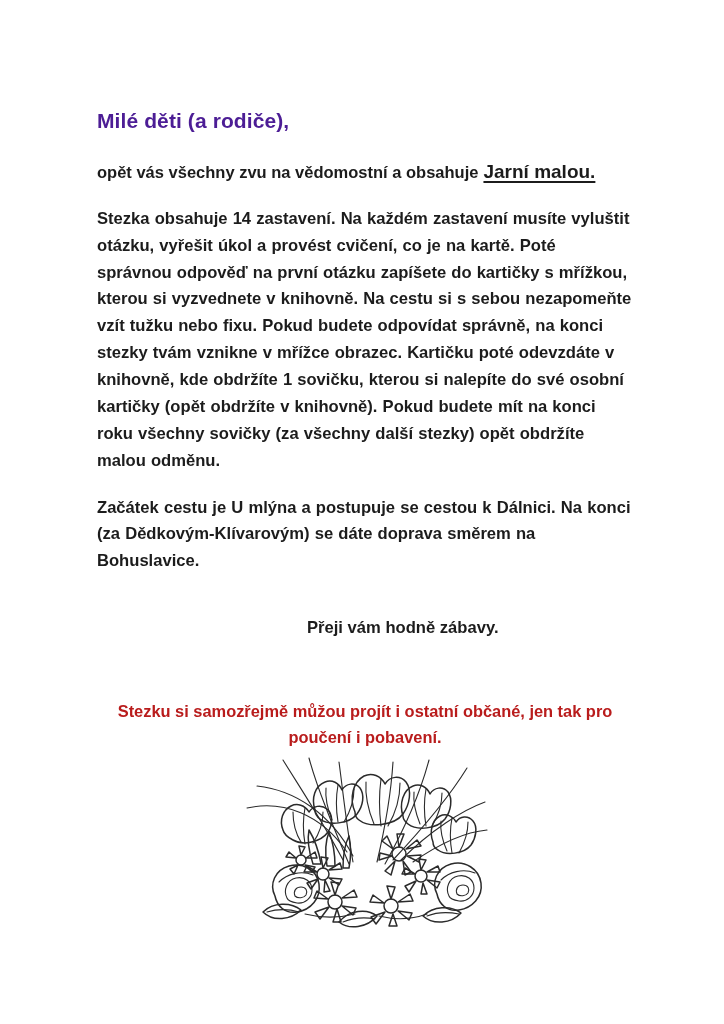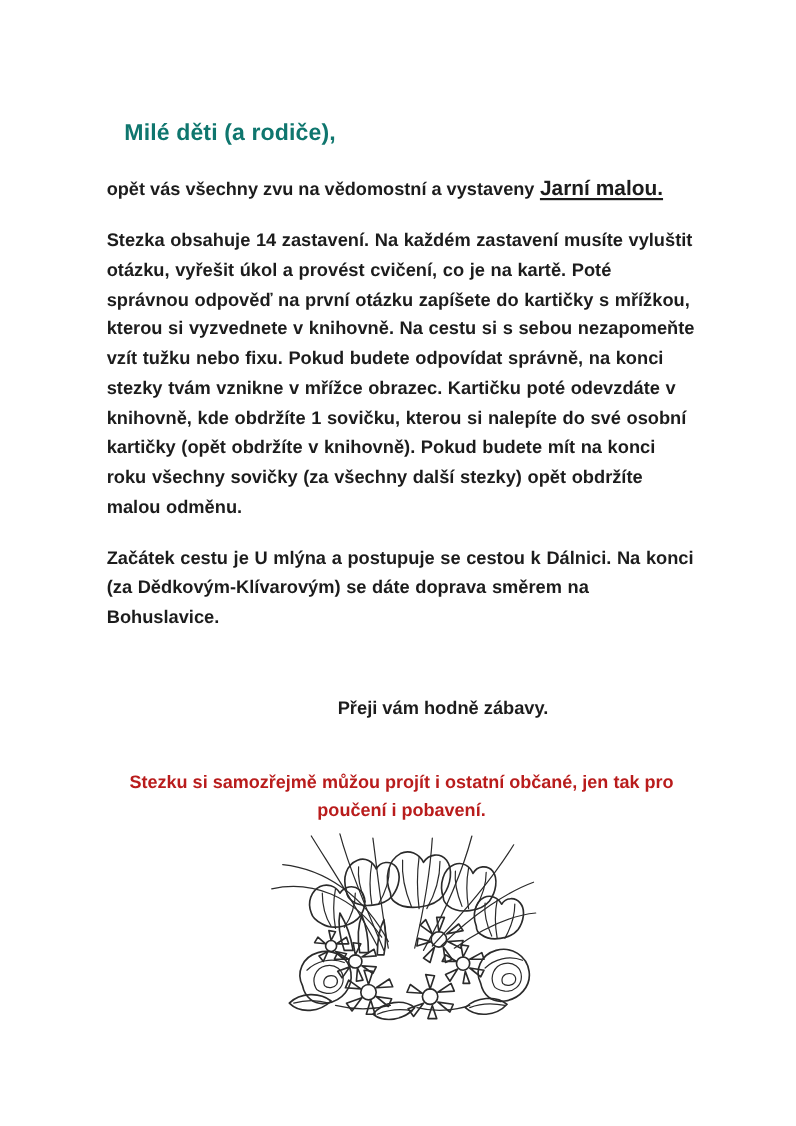--- a/index.html
+++ b/index.html
@@ -28,23 +28,23 @@
     position: absolute;
     left: 97px;
     top: 108px;
     width: 536px;
   }
 
   .heading {
     font-size: 21px;
     font-weight: bold;
     letter-spacing: 0.1px;
-    margin: 0 0 26px 16px;
+    margin: 0 0 26px 0;
     line-height: 1.2;
-    color: #0f766e;
+    color: #4c1d95;
   }
 
   .intro {
     font-size: 16.5px;
     font-weight: bold;
     margin: 0 0 21px 0;
     line-height: 1.35;
     color: #1c1c1c;
     white-space: nowrap;
   }
@@ -61,21 +61,21 @@
     font-size: 16.6px;
     font-weight: bold;
     line-height: 1.62;
     margin: 0 0 20px 0;
     color: #1c1c1c;
     text-align: left;
     word-spacing: 0.5px;
   }
 
   .closing {
-    margin-top: 56px;
+    margin-top: 40px;
     font-size: 16.6px;
     font-weight: bold;
     line-height: 1.6;
     color: #1c1c1c;
   }
   .closing .wish {
     display: block;
     padding-left: 210px;
   }
   .closing .sign {
@@ -125,21 +125,21 @@
 </head>
 <body>
 
 <div class="page">
 
   <div class="content">
 
     <h1 class="heading">Milé děti (a rodiče),</h1>
 
     <p class="intro">
-      <span>opět vás všechny zvu na vědomostní a vystaveny</span><span class="emph">Jarní malou.</span>
+      <span>opět vás všechny zvu na vědomostní a obsahuje</span><span class="emph">Jarní malou.</span>
     </p>
 
     <p class="para">Stezka obsahuje 14 zastavení. Na každém zastavení musíte vyluštit otázku, vyřešit úkol a provést cvičení, co je na kartě. Poté správnou odpověď na první otázku zapíšete do kartičky s mřížkou, kterou si vyzvednete v knihovně. Na cestu si s sebou nezapomeňte vzít tužku nebo fixu. Pokud budete odpovídat správně, na konci stezky tvám vznikne v mřížce obrazec. Kartičku poté odevzdáte v knihovně, kde obdržíte 1 sovičku, kterou si nalepíte do své osobní kartičky (opět obdržíte v knihovně). Pokud budete mít na konci roku všechny sovičky (za všechny další stezky) opět obdržíte malou odměnu.</p>
 
     <p class="para">Začátek cestu je U mlýna a postupuje se cestou k Dálnici. Na konci (za Dědkovým-Klívarovým) se dáte doprava směrem na Bohuslavice.</p>
 
 
     <div class="closing">
       <span class="wish">Přeji vám hodně zábavy.</span>
     </div>

